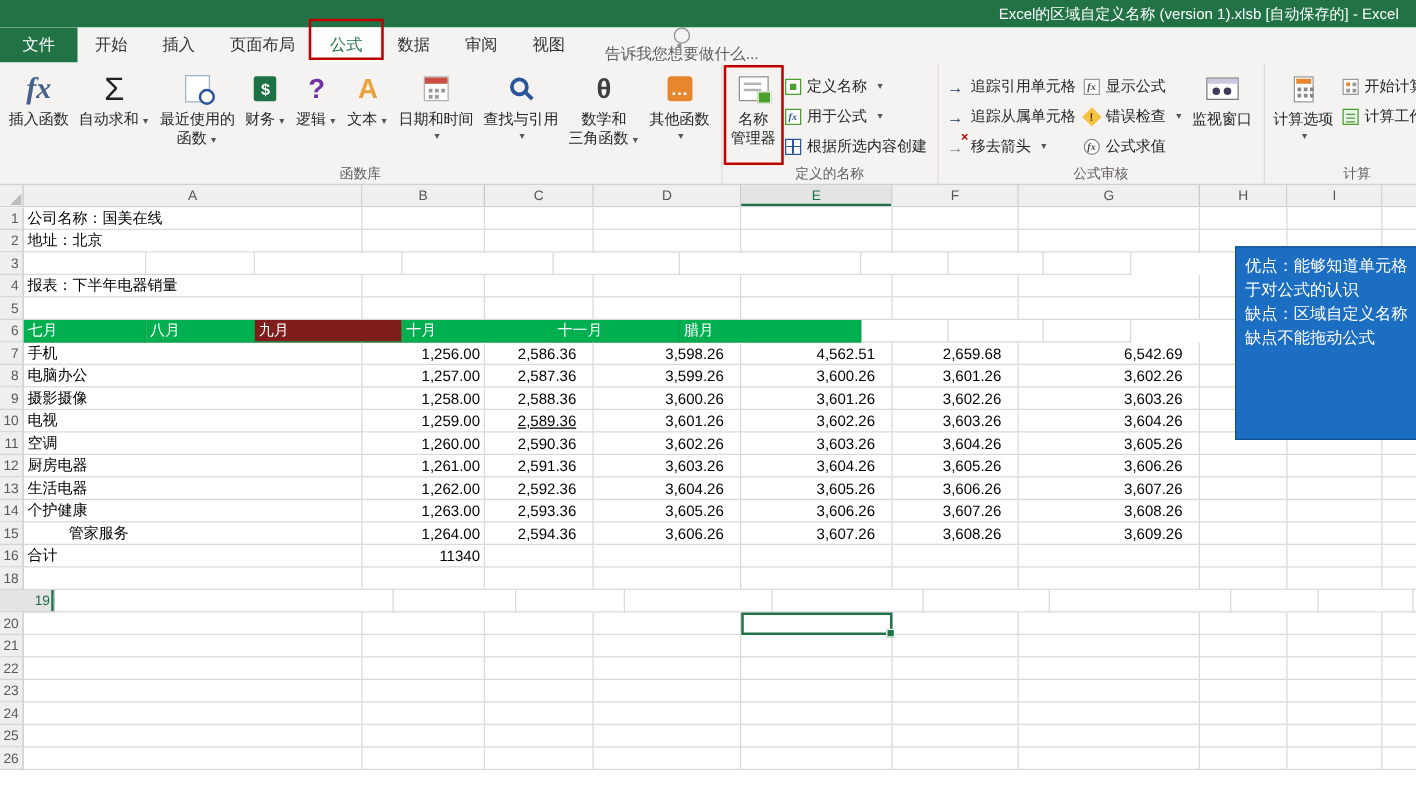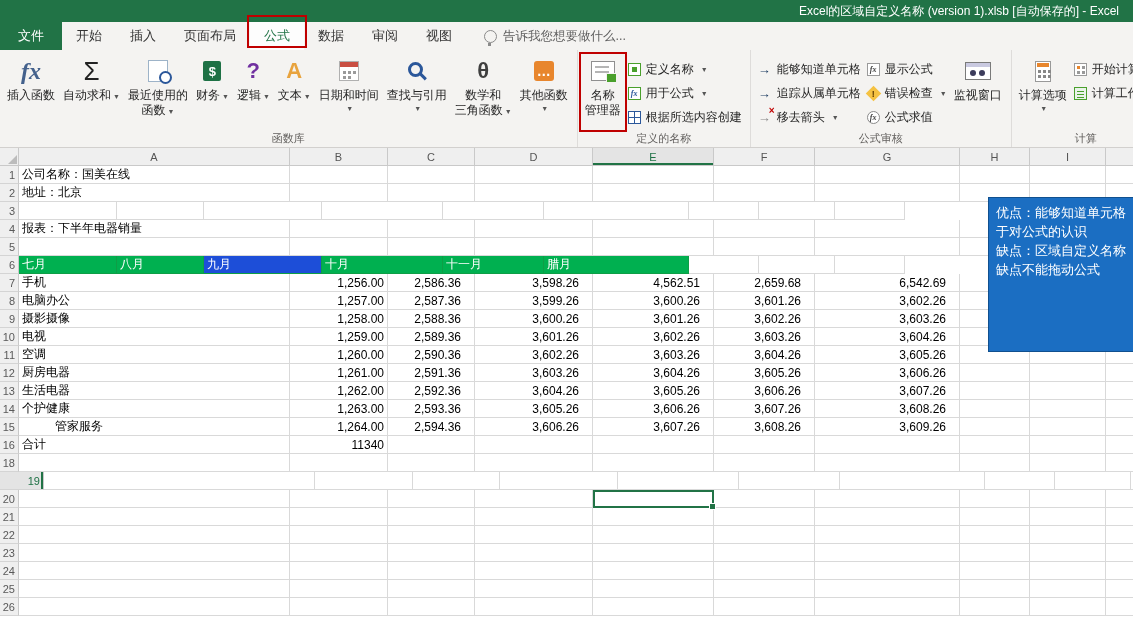--- a/index.html
+++ b/index.html
@@ -12,21 +12,21 @@
     padding-right:14px;box-sizing:border-box;white-space:nowrap;}
 
   
   .tabrow{position:absolute;left:0;top:22px;width:100%;height:28px;background:#f4f3f1;
     display:flex;align-items:stretch;font-size:13px;}
   .file-tab{background:#217346;color:#fff;padding:0 18px;display:flex;align-items:center;}
   .tab{padding:0 14px;display:flex;align-items:center;position:relative;color:#333;}
   .tab.active{background:#fdfdfd;color:#217346;}
   .tab.red-annot::after{content:"";position:absolute;left:-3px;right:-3px;top:-7px;bottom:2px;
     border:2px solid #c00000;pointer-events:none;z-index:20;}
-  .tellme{display:flex;align-items:center;gap:6px;margin-left:18px;color:#5f5f5f;font-size:12.5px;}
+  .tellme{display:flex;align-items:center;margin-left:18px;color:#5f5f5f;font-size:12.5px;flex-direction:column;}
   .bulb{width:11px;height:11px;border:1.5px solid #8a8a8a;border-radius:50%;position:relative;flex:none;}
   .bulb::after{content:"";position:absolute;left:2.5px;bottom:-4px;width:3px;height:3px;background:#8a8a8a;}
 
   
   .ribbon{position:absolute;left:0;top:50px;width:100%;height:98px;background:#f4f3f1;
     border-bottom:1px solid #d2d0ce;display:flex;box-sizing:border-box;overflow:hidden;}
   .group{position:relative;display:flex;align-items:flex-start;padding:2px 5px 16px 3px;
     border-right:1px solid #dedcda;flex:none;}
   .group-label{position:absolute;bottom:1px;left:0;right:0;text-align:center;
     font-size:11px;color:#605e5c;white-space:nowrap;}
@@ -255,21 +255,21 @@
           <span class="icon ic-s ic-createsel"></span>
           <span>根据所选内容创建</span>
         </div>
       </div>
       <div class="group-label">定义的名称</div>
     </div>
     <div class="group">
       <div class="smallcol">
         <div class="smallbtn">
           <span class="icon ic-arrowicon">→</span>
-          <span>能够知道单元格</span>
+          <span>追踪引用单元格</span>
         </div>
         <div class="smallbtn">
           <span class="icon ic-arrowicon">→</span>
           <span>追踪从属单元格</span>
         </div>
         <div class="smallbtn">
           <span class="icon ic-arrowicon removed">→</span>
           <span>移去箭头</span>
           <span class="dd">▼</span>
         </div>
@@ -395,21 +395,21 @@
       <div class="cell" style="width: 101px;"></div>
       <div class="cell" style="width: 145px;"></div>
       <div class="cell" style="width: 70px;"></div>
       <div class="cell" style="width: 76px;"></div>
       <div class="cell" style="width: 70px;"></div>
     </div>
     <div class="row">
       <div class="rowh">6</div>
       <div class="cell g6" style="width: 98px; background: rgb(0, 176, 80);">七月</div>
       <div class="cell g6" style="width: 87px; background: rgb(0, 176, 80);">八月</div>
-      <div class="cell g6" style="width: 118px; background: #1d4ed8;">九月</div>
+      <div class="cell g6" style="width: 118px; background: #7f1d1d;">九月</div>
       <div class="cell g6" style="width: 121px; background: rgb(0, 176, 80);">十月</div>
       <div class="cell g6" style="width: 101px; background: rgb(0, 176, 80);">十一月</div>
       <div class="cell g6" style="width: 145px; background: rgb(0, 176, 80);">腊月</div>
       <div class="cell" style="width: 70px;"></div>
       <div class="cell" style="width: 76px;"></div>
       <div class="cell" style="width: 70px;"></div>
     </div>
     <div class="row">
       <div class="rowh">7</div>
       <div class="cell" style="width: 271px;">手机</div>
@@ -446,21 +446,21 @@
       <div class="cell num" style="width: 101px;">3,602.26</div>
       <div class="cell num" style="width: 145px;">3,603.26</div>
       <div class="cell" style="width: 70px;"></div>
       <div class="cell" style="width: 76px;"></div>
       <div class="cell" style="width: 70px;"></div>
     </div>
     <div class="row">
       <div class="rowh">10</div>
       <div class="cell" style="width: 271px;">电视</div>
       <div class="cell num pb3" style="width: 98px;">1,259.00</div>
-      <div class="cell num" style="width: 87px;">2,589.36</div>
+      <div class="cell num" style="width: 87px; text-decoration: underline;">2,589.36</div>
       <div class="cell num" style="width: 118px;">3,601.26</div>
       <div class="cell num" style="width: 121px;">3,602.26</div>
       <div class="cell num" style="width: 101px;">3,603.26</div>
       <div class="cell num" style="width: 145px;">3,604.26</div>
       <div class="cell" style="width: 70px;"></div>
       <div class="cell" style="width: 76px;"></div>
       <div class="cell" style="width: 70px;"></div>
     </div>
     <div class="row">
       <div class="rowh">11</div>

